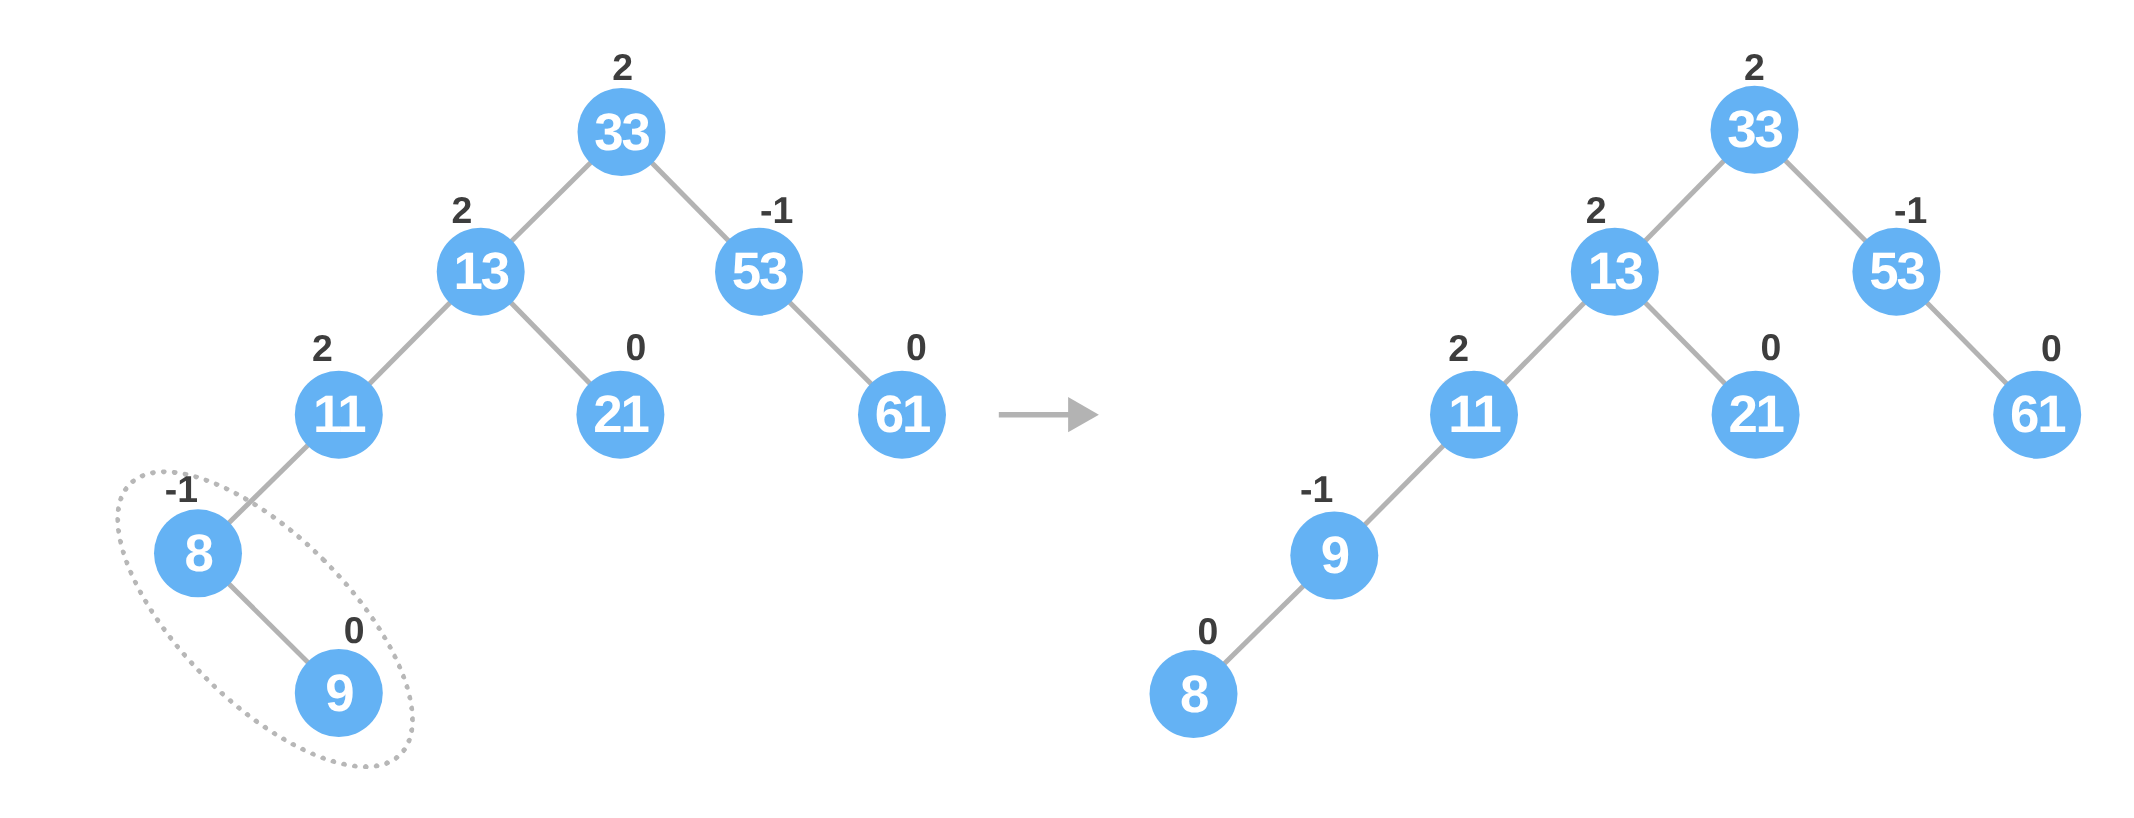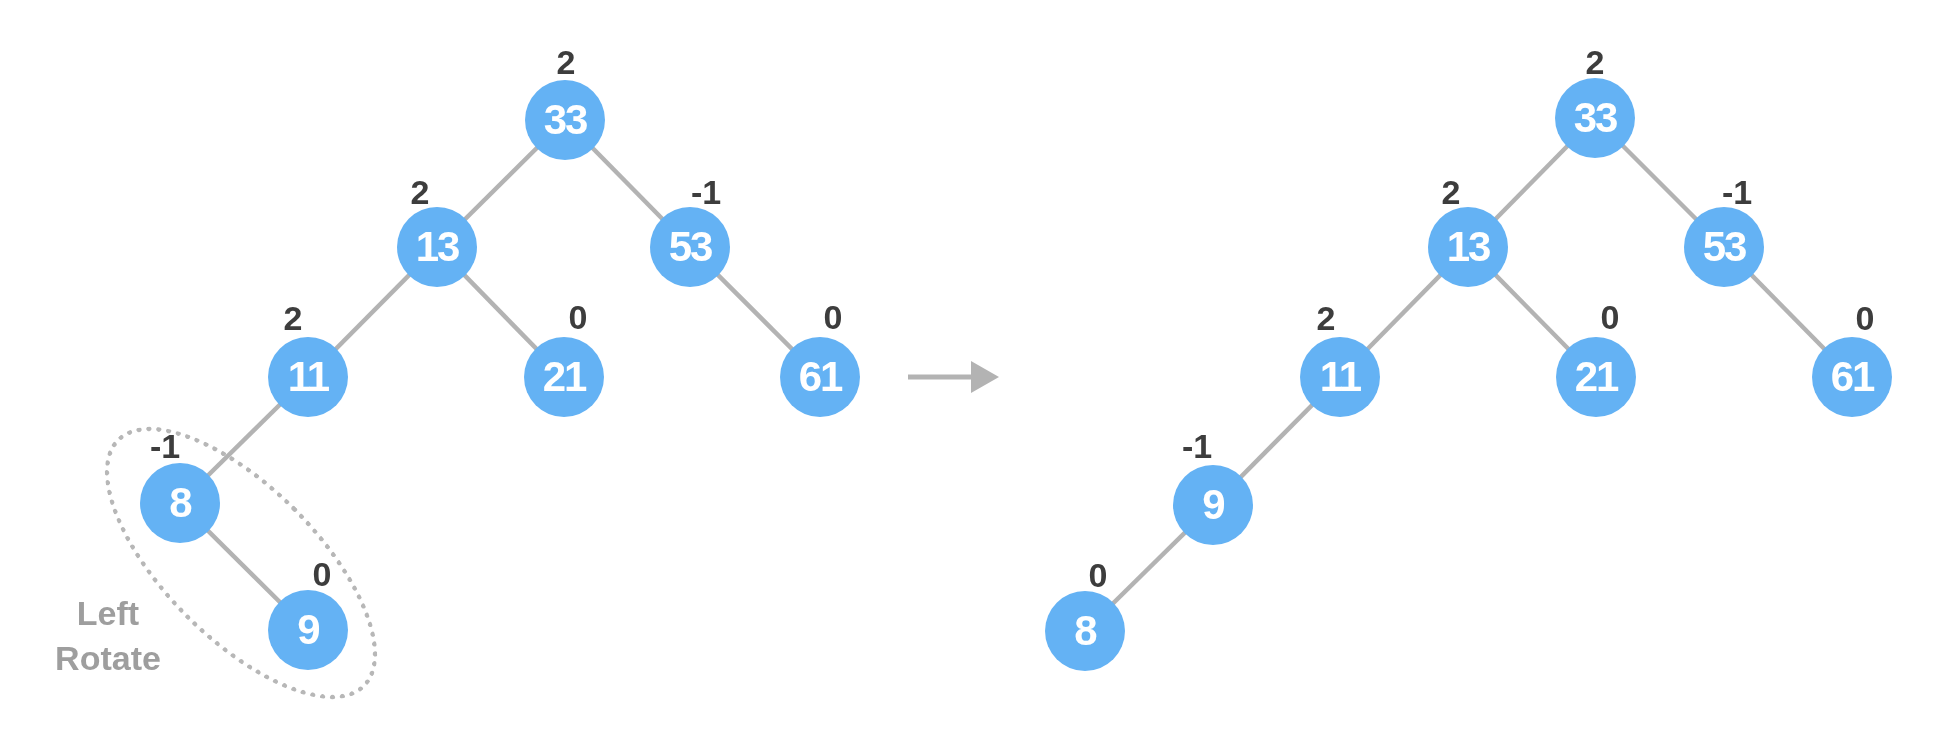--- a/index.html
+++ b/index.html
@@ -16,21 +16,21 @@
     left: 0; top: 0;
     width: 1940px; height: 744px;
   }
   .node {
     position: absolute;
     width: 80px; height: 80px;
     border-radius: 50%;
     background: #64b2f4;
     color: #ffffff;
     font-weight: bold;
-    font-size: 42px;
+    font-size: 48px;
     letter-spacing: -2px;
     display: flex;
     align-items: center;
     justify-content: center;
     transform: translate(-50%, -50%);
   }
   .bf {
     position: absolute;
     color: #3d3d3d;
     font-weight: bold;
@@ -120,18 +120,14 @@
 
   <div class="bf" style="left:1595px;top:62px">2</div>
   <div class="bf" style="left:1451px;top:192px">2</div>
   <div class="bf" style="left:1737px;top:192px">-1</div>
   <div class="bf" style="left:1326px;top:318px">2</div>
   <div class="bf" style="left:1610px;top:317px">0</div>
   <div class="bf" style="left:1865px;top:318px">0</div>
   <div class="bf" style="left:1197px;top:446px">-1</div>
   <div class="bf" style="left:1098px;top:575px">0</div>
 
-  <div class="rotate-label">
-    <div>Left</div>
-    <div>Rotate</div>
-  </div>
 
 </div>
 
 </body></html>

